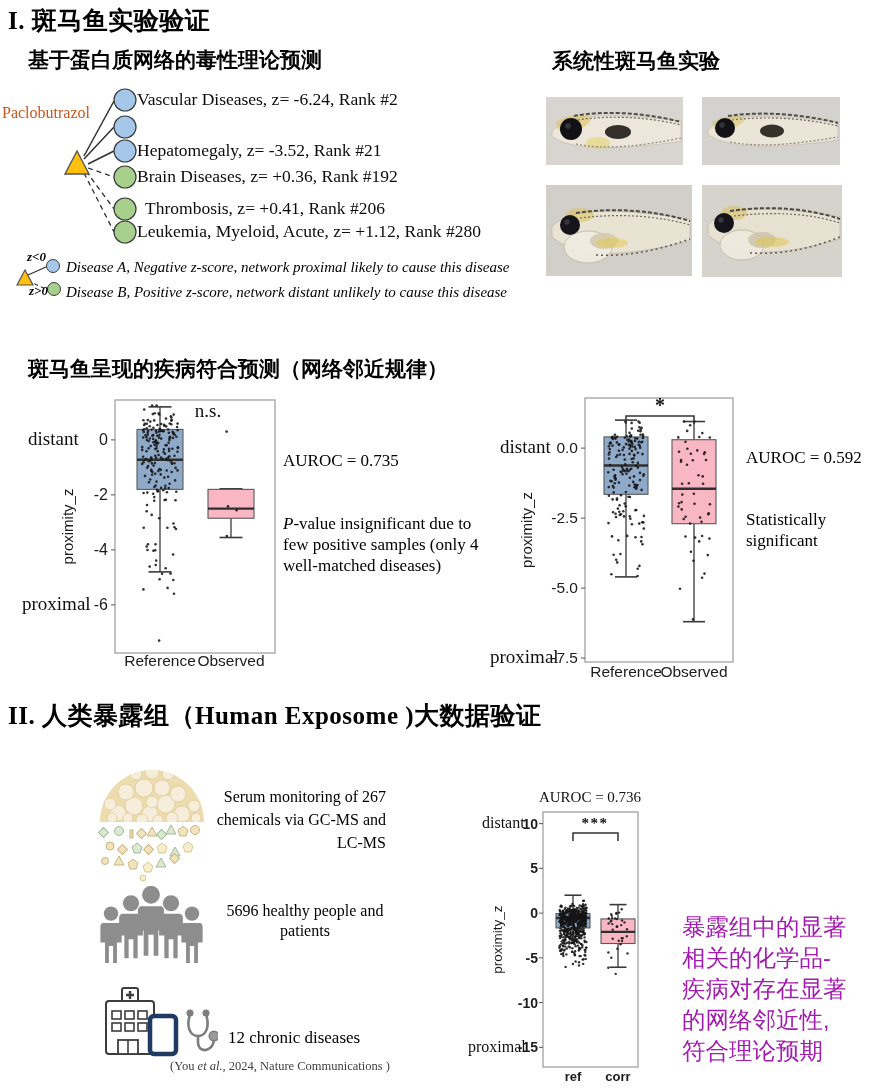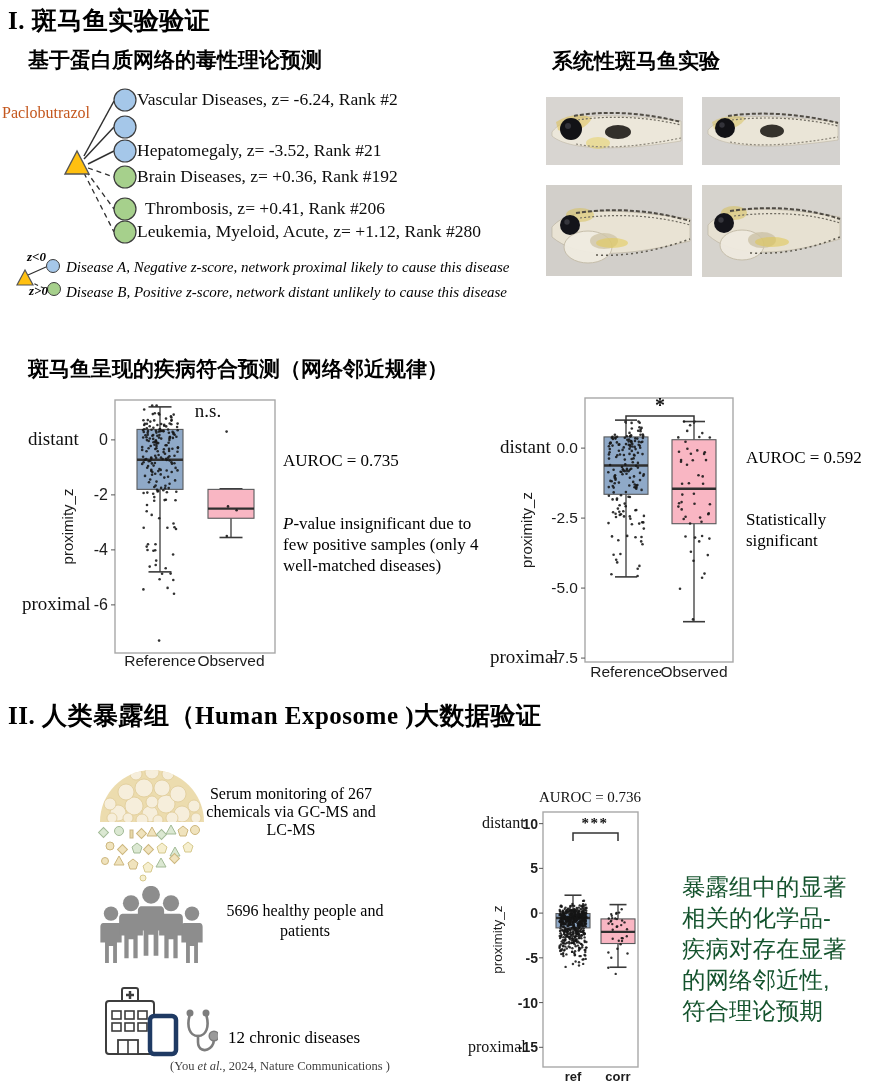--- a/index.html
+++ b/index.html
@@ -8,25 +8,25 @@
   .abs{position:absolute;}
   .big-title{font-weight:700;font-size:25px;letter-spacing:0.5px;}
   .cjk-sub{font-family:"Liberation Sans","DejaVu Sans",sans-serif;font-weight:700;font-size:21px;}
   .chem{font-size:16px;color:#c4571d;}
   .disease{font-size:17.5px;color:#0c0c0c;white-space:nowrap;}
   .legend-pre{font-style:italic;font-weight:700;font-size:13px;}
   .legend-line{font-style:italic;font-size:15px;white-space:nowrap;}
   .auroc{font-size:17px;}
   .note{font-size:17px;line-height:21px;}
   .pre{white-space:pre-line;}
-  .serum{font-size:16px;line-height:18px;text-align:center;}
+  .serum{font-size:16px;line-height:23px;text-align:right;}
   .people-t{font-size:16px;line-height:20px;text-align:center;}
   .chronic{font-size:17px;}
   .cite{font-size:12.5px;color:#404040;}
-  .annot{font-family:"Liberation Sans","DejaVu Sans",sans-serif;font-size:23.5px;line-height:31px;color:#14532d;}
+  .annot{font-family:"Liberation Sans","DejaVu Sans",sans-serif;font-size:23.5px;line-height:31px;color:#a21caf;margin-top:40px;}
   svg{display:block;}
 </style>
 </head>
 <body>
 
 <div class="page">
 
   <div class="abs big-title" style="left:8px;top:4px;">I. 斑马鱼实验验证</div>
   <div class="abs cjk-sub" style="left:28px;top:46px;">基于蛋白质网络的毒性理论预测</div>
   <div class="abs cjk-sub" style="left:552px;top:47px;">系统性斑马鱼实验</div>

